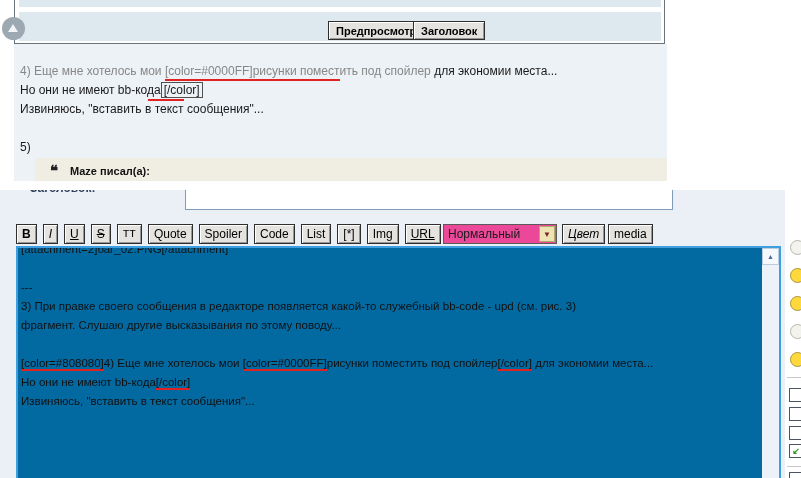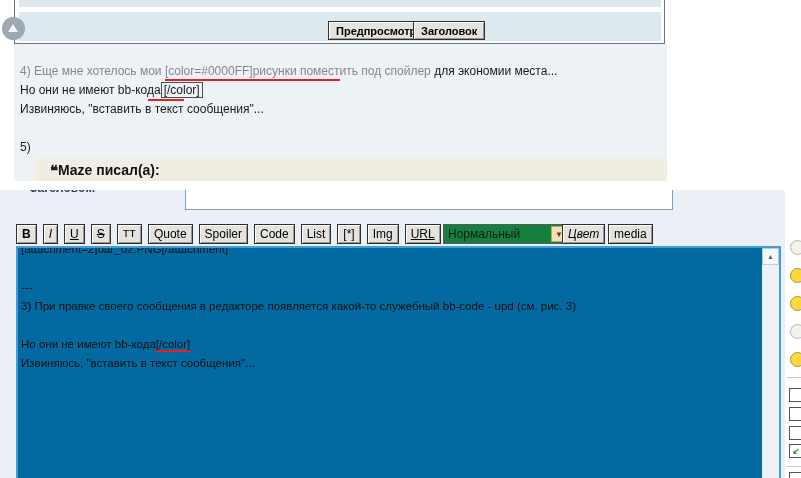--- a/index.html
+++ b/index.html
@@ -39,21 +39,21 @@
   .gray { color:#878787; }
   .ru  { border-bottom:2px solid #e02222; padding-bottom:1px; }
   .boxed { position:relative; border:1px solid #4f4f4f; padding:0 2px; }
   .boxed::after {
     content:""; position:absolute; left:-14px; right:18px; top:100%;
     margin-top:2px; height:2px; background:#e02222;
   }
   #quote-block { left:35px; top:158px; width:632px; height:23px; background:#f0ede2; }
   #quote-block .qwrap { position:absolute; left:15px; top:0; height:23px; line-height:23px; }
   .qmark { font-size:15px; font-weight:bold; color:#222; vertical-align:-1px; }
-  .qauthor { font-size:14px; font-weight:bold; color:#111; margin-left:0; }
+  .qauthor { font-size:11px; font-weight:bold; color:#111; margin-left:12px; }
 
   
   #editor-bg { left:0; top:190px; width:785px; height:288px; background:#eaf0f5; }
   #subject-clip { left:30px; top:190px; width:140px; height:6px; overflow:hidden; }
   #subject-clip span { display:block; margin-top:-9px; font: bold 12px "Liberation Sans", sans-serif; color:#32435e; }
   #subject-input {
     left:185px; top:190px; width:488px; height:20px; background:#fff;
     border:1px solid #7f9db9; border-top:none; font-size:12px; padding:2px 4px;
   }
   #toolbar { left:16px; top:224px; display:flex; gap:6px; align-items:flex-start; }
@@ -63,21 +63,21 @@
     font: 12px "Liberation Sans", sans-serif; color:#000;
     padding:2px 5px 1px 5px; line-height:15px; cursor:pointer; white-space:nowrap;
   }
   .tb-b { font-weight:bold; }
   .tb-i { font-style:italic; }
   .tb-u { text-decoration:underline; }
   .tb-s { text-decoration:line-through; }
   .tb-tt { font-family:"Liberation Mono", monospace; font-size:11px; }
   .tb-url { text-decoration:underline; }
   #font-select {
-    left:443px; top:224px; width:126px; height:20px; background:#15803d;
+    left:443px; top:224px; width:114px; height:20px; background:#ec4899;
     border:1px solid #5a5a5a; cursor:pointer;padding-left:16px;
   }
   #font-select .sel-label { position:absolute; left:4px; top:2px; font-size:12px; white-space:nowrap; }
   #font-select .sel-arrow {
     position:absolute; right:1px; top:1px; bottom:1px; width:16px; background:#eee3b4;
     border:1px solid #b3a869; text-align:center; font-size:8px; line-height:16px; color:#7a1f1f;
   }
   #color-btn { left:562px; top:224px;font-style:italic; }
   #media-btn { left:608px; top:224px; }
 
@@ -161,21 +161,23 @@
   </div>
   <button class="abs tbtn" id="color-btn">Цвет</button>
   <button class="abs tbtn" id="media-btn">media</button>
 
   <div class="abs" id="bbtextarea">
     <div id="ta-content">
       <div class="ln">[attachment=2]баг_02.PNG[/attachment]</div>
       <div class="ln"></div>
       <div class="ln">---</div>
       <div class="ln">3) При правке своего сообщения в редакторе появляется какой-то служебный bb-code - upd (см. рис. 3)</div>
+      <div class="ln">фрагмент. Слушаю другие высказывания по этому поводу...</div>
       <div class="ln"></div>
+      <div class="ln"><span class="ru2">[color=#808080]</span><span>4) Еще мне хотелось мои </span><span class="ru2">[color=#0000FF]</span><span>рисунки поместить под спойлер</span><span class="ru2">[/color]</span><span> для экономии места...</span></div>
       <div class="ln"><span>Но они не имеют bb-кода</span><span class="ru2">[/color]</span></div>
       <div class="ln">Извиняюсь, "вставить в текст сообщения"...</div>
     </div>
     <div id="ta-scrollbar">
       <div class="sb-btn" id="sb-up">▲</div>
       <div id="sb-thumb"></div>
     </div>
   </div>
 
   <div class="smiley sm-gray" style="top:240px;"></div>

